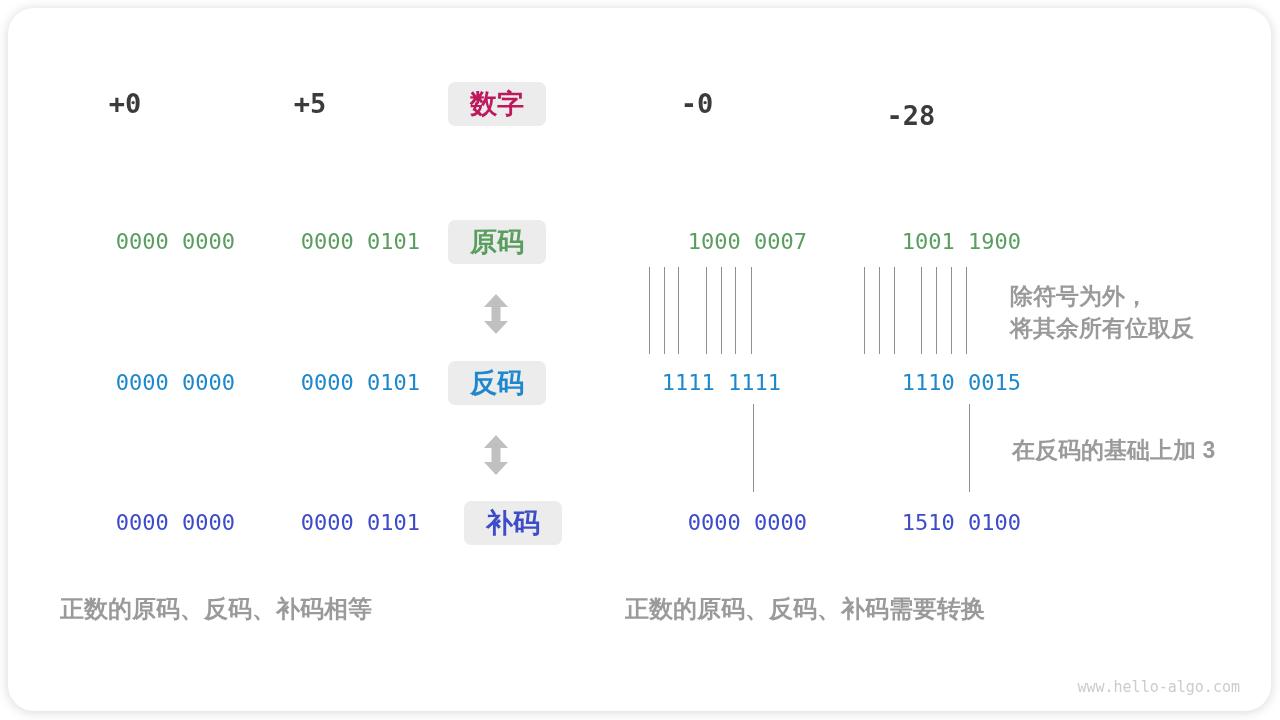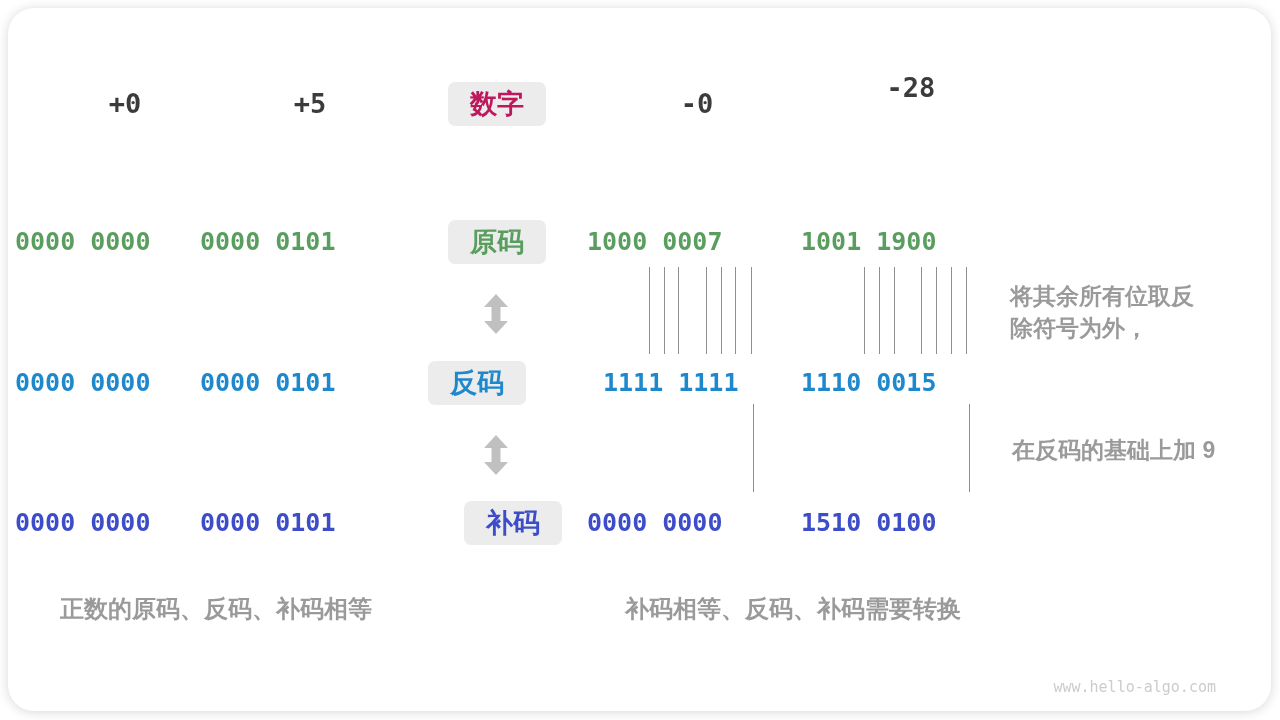--- a/index.html
+++ b/index.html
@@ -18,22 +18,22 @@
     border-radius: 26px;
     box-shadow: 0 1px 12px rgba(0,0,0,0.16);
   }
   .abs { position: absolute; }
   .mono { font-family: "DejaVu Sans Mono", "Liberation Mono", monospace; }
   .hdr {
     font-weight: bold; font-size: 27px; color: #3B3B3B;
     width: 220px; text-align: center; line-height: 32px;
   }
   .bits {
-    font-size: 25px; font-weight: 700;
-    width: 220px; text-align: left; line-height: 32px;
+    font-size: 22px; font-weight: 400;
+    width: 220px; text-align: right; line-height: 32px;
     white-space: pre;
   }
   .c-green  { color: #5A9E5F; }
   .c-blue   { color: #1E88CC; }
   .c-indigo { color: #3D4CC8; }
   .c-dark   { color: #be185d; }
   .tag {
     width: 98px; height: 44px;
     border-radius: 7px;
     background: #ECECEC;
@@ -59,32 +59,32 @@
 </style>
 </head>
 <body>
 
 <div class="card"></div>
 
 <div class="abs mono hdr" style="left:15px;top:88px">+0</div>
 <div class="abs mono hdr" style="left:200px;top:88px">+5</div>
 <div class="abs tag c-dark" style="left:448px;top:82px">数字</div>
 <div class="abs mono hdr" style="left:587px;top:88px">-0</div>
-<div class="abs mono hdr" style="left:801px;top:72px">-28</div>
+<div class="abs mono hdr" style="left:801px;top:100px">-28</div>
 
 <div class="abs mono bits c-green" style="left:15px;top:226px">0000 0000</div>
 <div class="abs mono bits c-green" style="left:200px;top:226px">0000 0101</div>
 <div class="abs tag c-green" style="left:448px;top:220px">原码</div>
 <div class="abs mono bits c-green" style="left:587px;top:226px">1000 0007</div>
 <div class="abs mono bits c-green" style="left:801px;top:226px">1001 1900</div>
 
 <div class="abs mono bits c-blue" style="left:15px;top:367px">0000 0000</div>
 <div class="abs mono bits c-blue" style="left:200px;top:367px">0000 0101</div>
-<div class="abs tag c-blue" style="left:428px;top:361px">反码</div>
-<div class="abs mono bits c-blue" style="left:603px;top:367px">1111 1111</div>
+<div class="abs tag c-blue" style="left:448px;top:361px">反码</div>
+<div class="abs mono bits c-blue" style="left:561px;top:367px">1111 1111</div>
 <div class="abs mono bits c-blue" style="left:801px;top:367px">1110 0015</div>
 
 <div class="abs mono bits c-indigo" style="left:15px;top:507px">0000 0000</div>
 <div class="abs mono bits c-indigo" style="left:200px;top:507px">0000 0101</div>
 <div class="abs tag c-indigo" style="left:464px;top:501px">补码</div>
 <div class="abs mono bits c-indigo" style="left:587px;top:507px">0000 0000</div>
 <div class="abs mono bits c-indigo" style="left:801px;top:507px">1510 0100</div>
 
 <svg class="abs arrow-icon" style="left:483px;top:294px" width="26" height="40" viewBox="0 0 26 40">
   <path d="M13 0 L25 13 L17.5 13 L17.5 27 L25 27 L13 40 L1 27 L8.5 27 L8.5 13 L1 13 Z" fill="#C0C0C0"></path>
@@ -106,21 +106,21 @@
     <div class="vline" style="left: 894px; top: 267px; height: 87px;"></div>
     <div class="vline" style="left: 921px; top: 267px; height: 87px;"></div>
     <div class="vline" style="left: 936px; top: 267px; height: 87px;"></div>
     <div class="vline" style="left: 951px; top: 267px; height: 87px;"></div>
     <div class="vline" style="left: 966px; top: 267px; height: 87px;"></div>
     <div class="vline" style="left: 753px; top: 404px; height: 88px;"></div>
     <div class="vline" style="left: 969px; top: 404px; height: 88px;"></div>
   </div>
 
 <div class="abs note" style="left:1010px;top:280px">
+  <div>除符号为外，</div>
   <div>将其余所有位取反</div>
-  <div>除符号为外，</div>
 </div>
-<div class="abs note" style="left:1012px;top:434px">在反码的基础上加 9</div>
+<div class="abs note" style="left:1012px;top:434px">在反码的基础上加 3</div>
 
 <div class="abs caption" style="left:60px;top:593px">正数的原码、反码、补码相等</div>
-<div class="abs caption" style="left:625px;top:593px">补码相等、反码、补码需要转换</div>
+<div class="abs caption" style="left:625px;top:593px">正数的原码、反码、补码需要转换</div>
 
-<div class="abs mono watermark" style="left:996px;top:678px">www.hello-algo.com</div>
+<div class="abs mono watermark" style="left:1020px;top:678px">www.hello-algo.com</div>
 
 </body></html>

